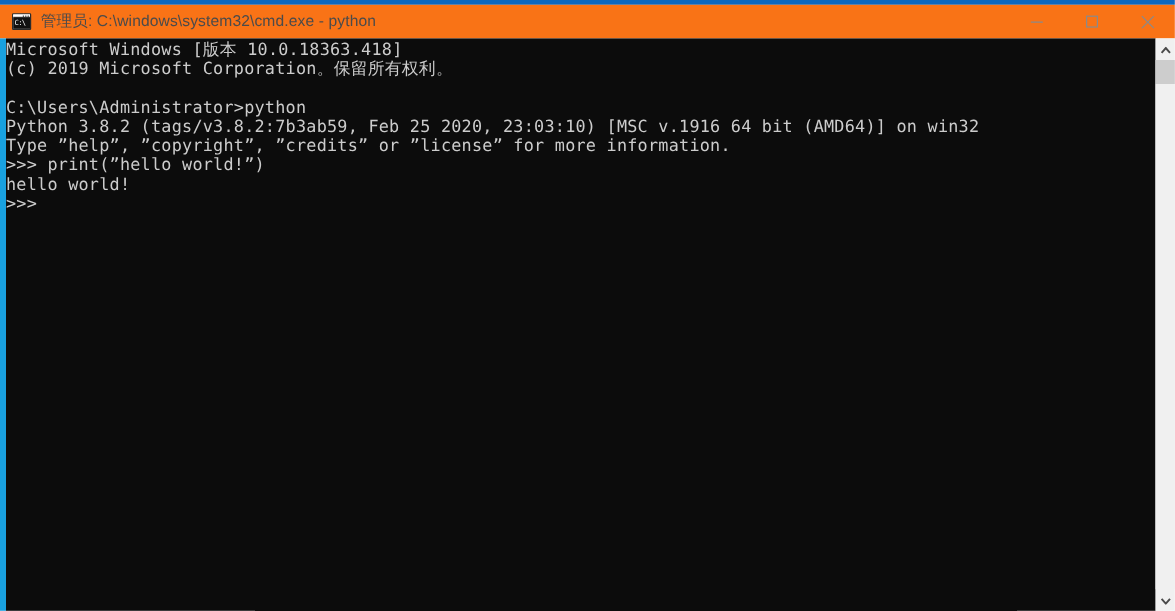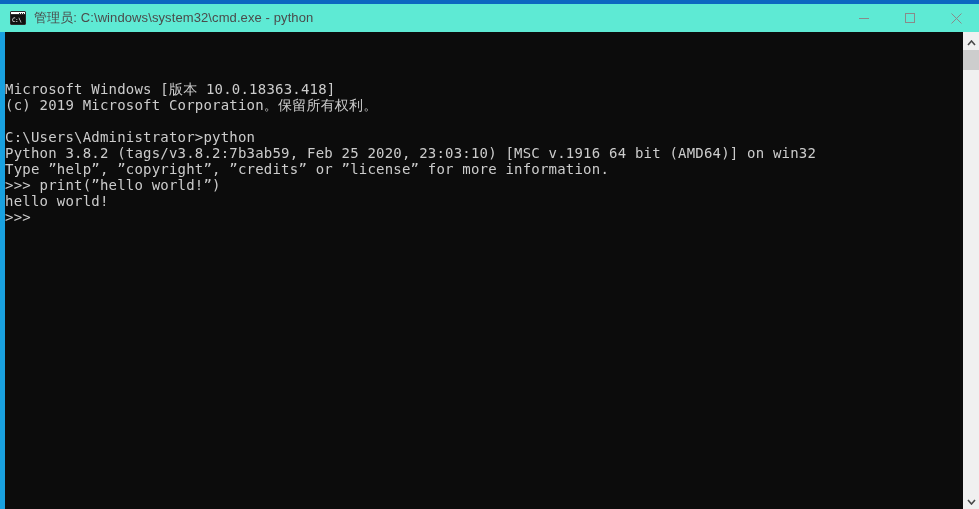--- a/index.html
+++ b/index.html
@@ -32,21 +32,21 @@
     background: #0c68c0;
   }
 
   
   .titlebar {
     position: absolute;
     left: 0;
     top: 4px;
     width: 979px;
     height: 28px;
-    background: #5eead4;
+    background: #f97316;
     display: flex;
     align-items: center;
   }
 
   .title-icon {
     width: 16px;
     height: 14px;
     margin-left: 10px;
     margin-right: 8px;
     position: relative;
@@ -148,21 +148,20 @@
     position: absolute;
     left: 0;
     top: 2px;
     width: 958px;
     font-family: "DejaVu Sans Mono", "Liberation Mono", monospace;
     font-size: 14px;
     line-height: 16px;
     color: #cccccc;
     white-space: pre;
     letter-spacing: 0.2px;
-    margin-top: 47px;
   }
   .console-lines .line {
     height: 16px;
     white-space: pre;
   }
 
   .watermark {
     position: absolute;
     right: 2px;
     bottom: 10px;

